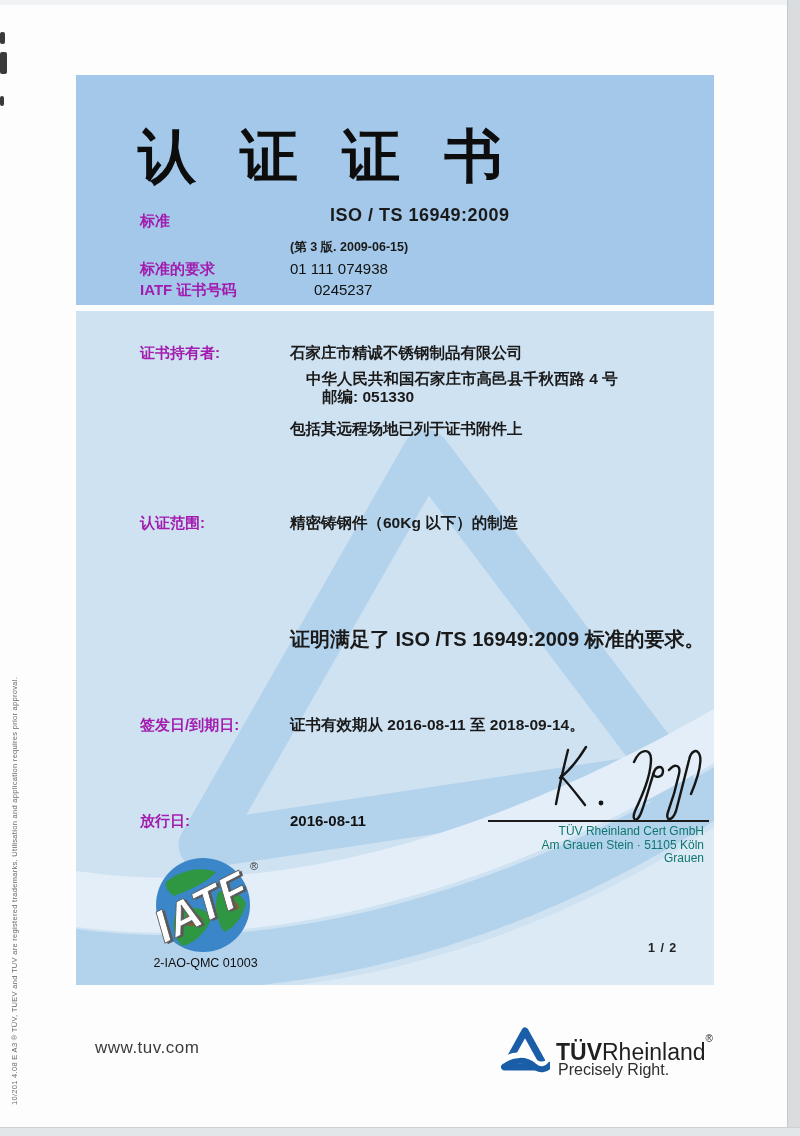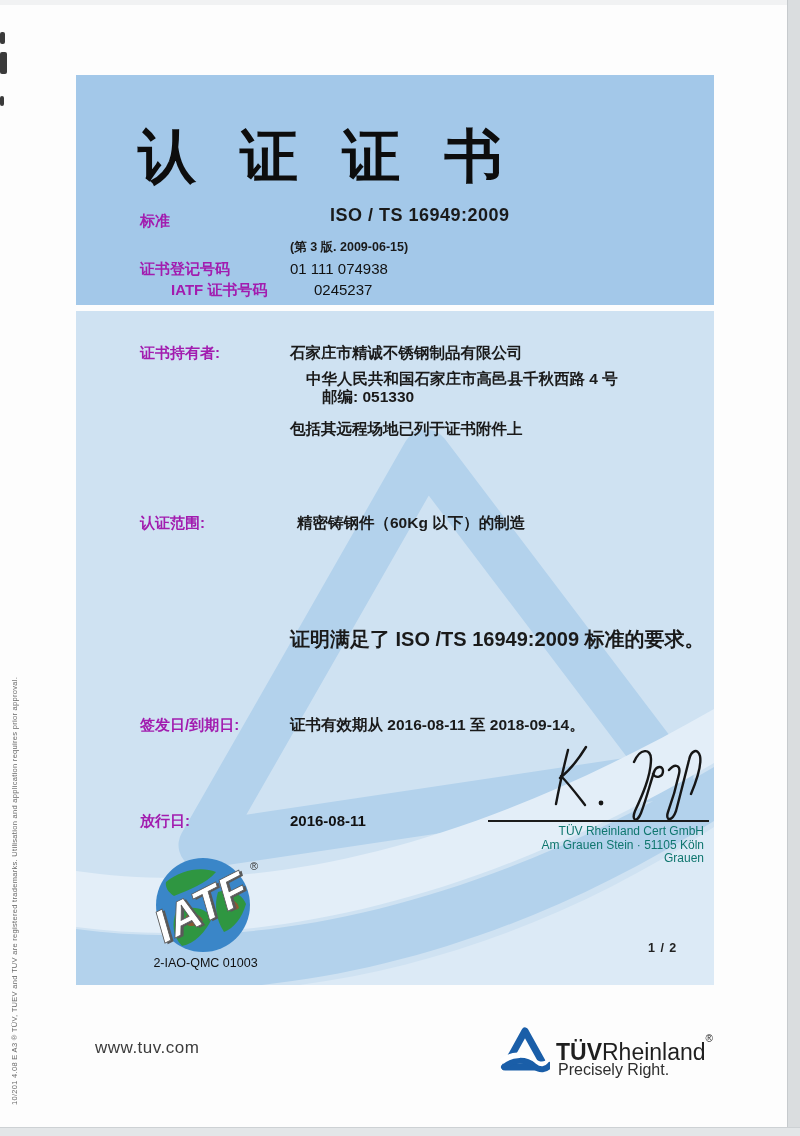--- a/index.html
+++ b/index.html
@@ -70,34 +70,34 @@
     <path d="M 0,676 C 210,700 430,652 638,516 L 638,674 L 0,674 Z" fill="#dceaf6"></path>
   </svg>
 </div>
 
 <div class="abs title">认 证 证 书</div>
 
 <div class="abs lbl" style="left:140px;top:212px;">标准</div>
 <div class="abs std-val">ISO / TS 16949:2009</div>
 <div class="abs std-ed">(第 3 版. 2009-06-15)</div>
 
-<div class="abs lbl" style="left:140px;top:260px;">证书登记号码</div>
+<div class="abs lbl" style="left:140px;top:260px;">标准的要求</div>
 <div class="abs val" style="left:290px;top:260px;">01 111 074938</div>
 
-<div class="abs lbl" style="left:140px;top:281px;margin-left:31px;">IATF 证书号码</div>
+<div class="abs lbl" style="left:140px;top:281px;">IATF 证书号码</div>
 <div class="abs val" style="left:290px;top:281px;margin-left:24px;">0245237</div>
 
 <div class="abs lbl" style="left:140px;top:344px;">证书持有者:</div>
 <div class="abs holder-line" style="left:290px;top:342px;">石家庄市精诚不锈钢制品有限公司</div>
 <div class="abs holder-line" style="left:290px;top:368px;margin-left:16px;">中华人民共和国石家庄市高邑县千秋西路 4 号</div>
 <div class="abs holder-line" style="left:290px;top:386px;padding-left:32px;">邮编: 051330</div>
 <div class="abs holder-line" style="left:290px;top:418px;">包括其远程场地已列于证书附件上</div>
 
 <div class="abs lbl" style="left:140px;top:514px;">认证范围:</div>
-<div class="abs holder-line" style="left:290px;top:512px;margin-left:7px;">精密铸钢件（60Kg 以下）的制造</div>
+<div class="abs holder-line" style="left:290px;top:512px;">精密铸钢件（60Kg 以下）的制造</div>
 
 <div class="abs stmt">证明满足了 ISO /TS 16949:2009 标准的要求。</div>
 
 <div class="abs lbl" style="left:140px;top:716px;">签发日/到期日:</div>
 <div class="abs holder-line" style="left:290px;top:714px;">证书有效期从 2016-08-11 至 2018-09-14。</div>
 
 <div class="abs" style="left:538px;top:738px;width:172px;height:86px;">
   <svg width="172" height="86" viewBox="0 0 172 86">
     <g fill="none" stroke="#161616" stroke-width="2.4" stroke-linecap="round">
       <path d="M 30,12 C 26,28 21,50 18,66"></path>

